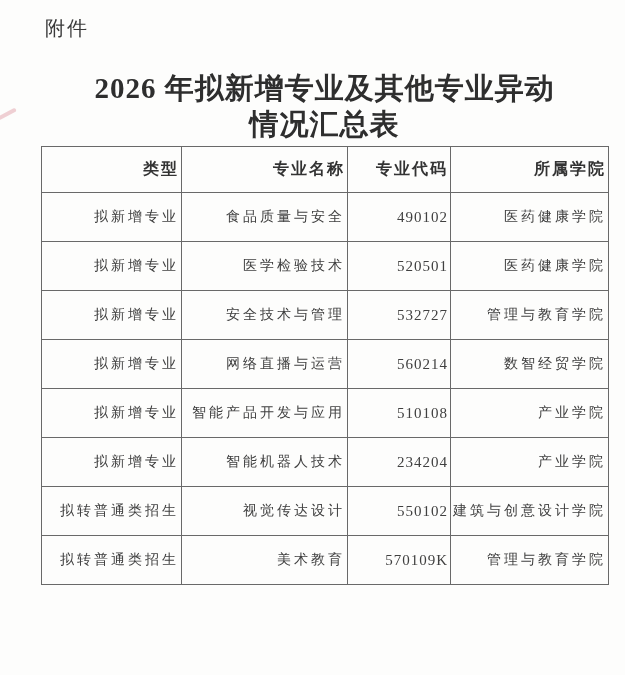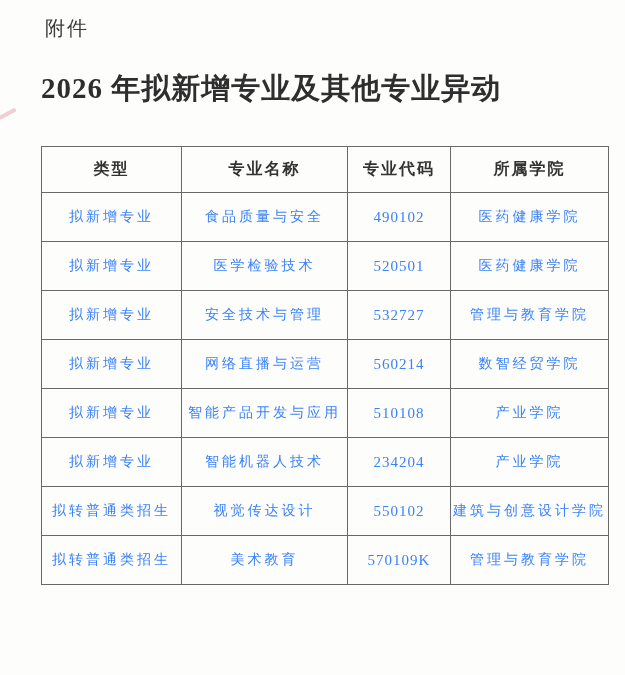--- a/index.html
+++ b/index.html
@@ -27,21 +27,21 @@
     font-size: 20px;
     font-weight: 500;
     color: #3a3a3a;
     letter-spacing: 2px;
   }
   .title-block {
     position: absolute;
     left: 41px;
     top: 70px;
     width: 567px;
-    text-align: left;
+    text-align: center;
     font-family: "Liberation Serif", serif;
     font-weight: bold;
     font-size: 29px;
     line-height: 36px;
     color: #2e2e2e;
     letter-spacing: 1px;
   }
   .scan-smudge {
     position: absolute;
     left: -3px;
@@ -57,39 +57,39 @@
     position: absolute;
     left: 41px;
     top: 146px;
     width: 567px;
     border-collapse: collapse;
     table-layout: fixed;
   }
   table.summary-table th,
   table.summary-table td {
     border: 1px solid #696969;
-    text-align: center;
+    text-align: right;
     vertical-align: middle;
     padding: 0 2px;
     overflow: hidden;
   }
   table.summary-table th {
     height: 45px;
     font-family: "Liberation Sans", sans-serif;
     font-size: 16px;
     font-weight: bold;
     color: #333333;
     letter-spacing: 2px;
   }
   table.summary-table td {
     height: 48px;
     font-family: "Liberation Serif", serif;
     font-size: 14px;
     font-weight: normal;
-    color: #3b82f6;
+    color: #404040;
     letter-spacing: 3px;
   }
   
   table.summary-table td:nth-child(3) {
     letter-spacing: 1px;
     font-size: 15px;
   }
   col.c1 { width: 140px; }
   col.c2 { width: 166px; }
   col.c3 { width: 103px; }
@@ -99,20 +99,21 @@
 <body style="background: rgb(253, 253, 252); color: rgb(62, 62, 62);">
 
 <div class="page">
 
   <div class="scan-smudge"></div>
 
   <div class="attachment-label">附件</div>
 
   <div class="title-block">
     <div>2026 年拟新增专业及其他专业异动</div>
+    <div>情况汇总表</div>
   </div>
 
   <table class="summary-table">
     <colgroup>
       <col class="c1">
         <col class="c2">
         <col class="c3">
         <col class="c4">
     </colgroup>
     <thead>

